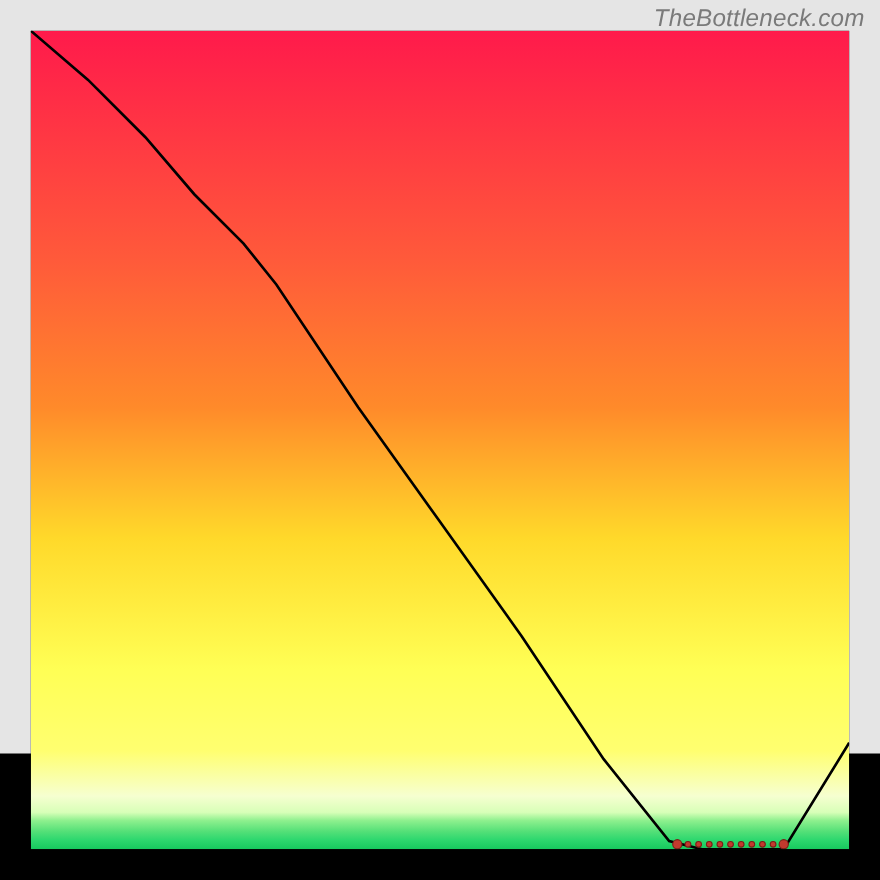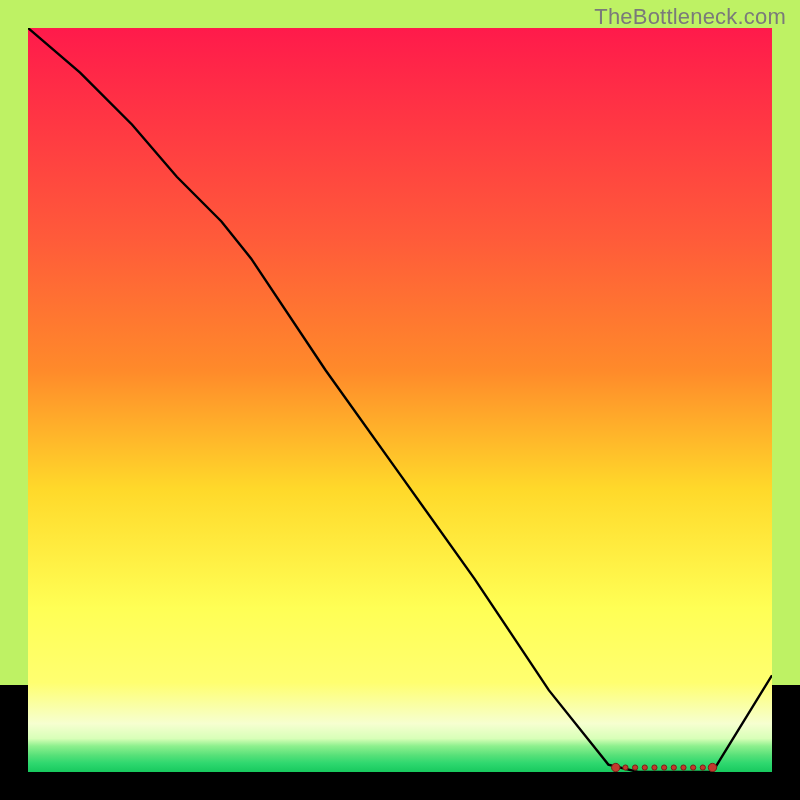--- a/index.html
+++ b/index.html
@@ -8,21 +8,22 @@
     width: 800px;
     height: 800px;
     background: #000;
     overflow: hidden;
     font-family: Arial, Helvetica, sans-serif;
   }
   .frame {
     position: relative;
     width: 800px;
     height: 685px;
-    background: #bef264;
+    background: #e5e5e5;
+    font-style: italic;
   }
   .watermark {
     position: absolute;
     top: 4px;
     right: 14px;
     color: #7a7a7a;
     font-size: 22px;
     font-weight: 400;
     letter-spacing: 0.2px;
     user-select: none;

